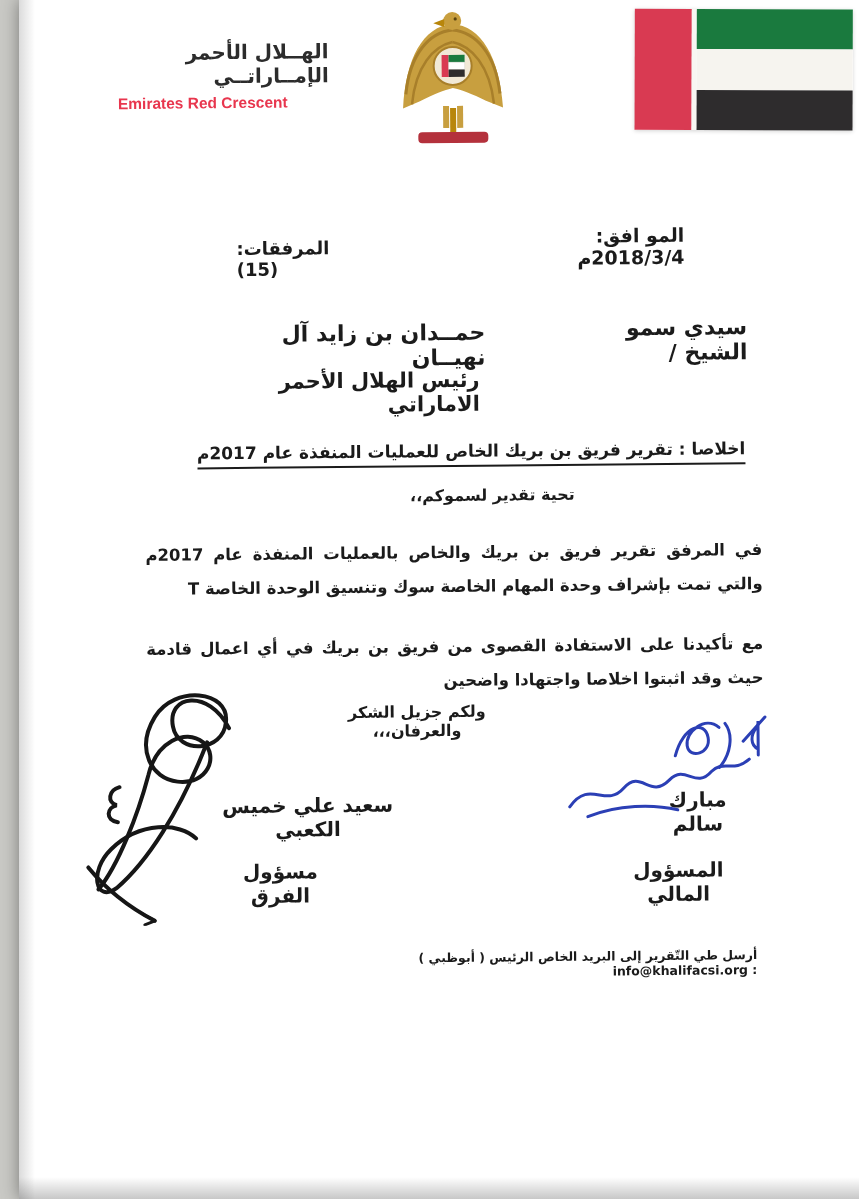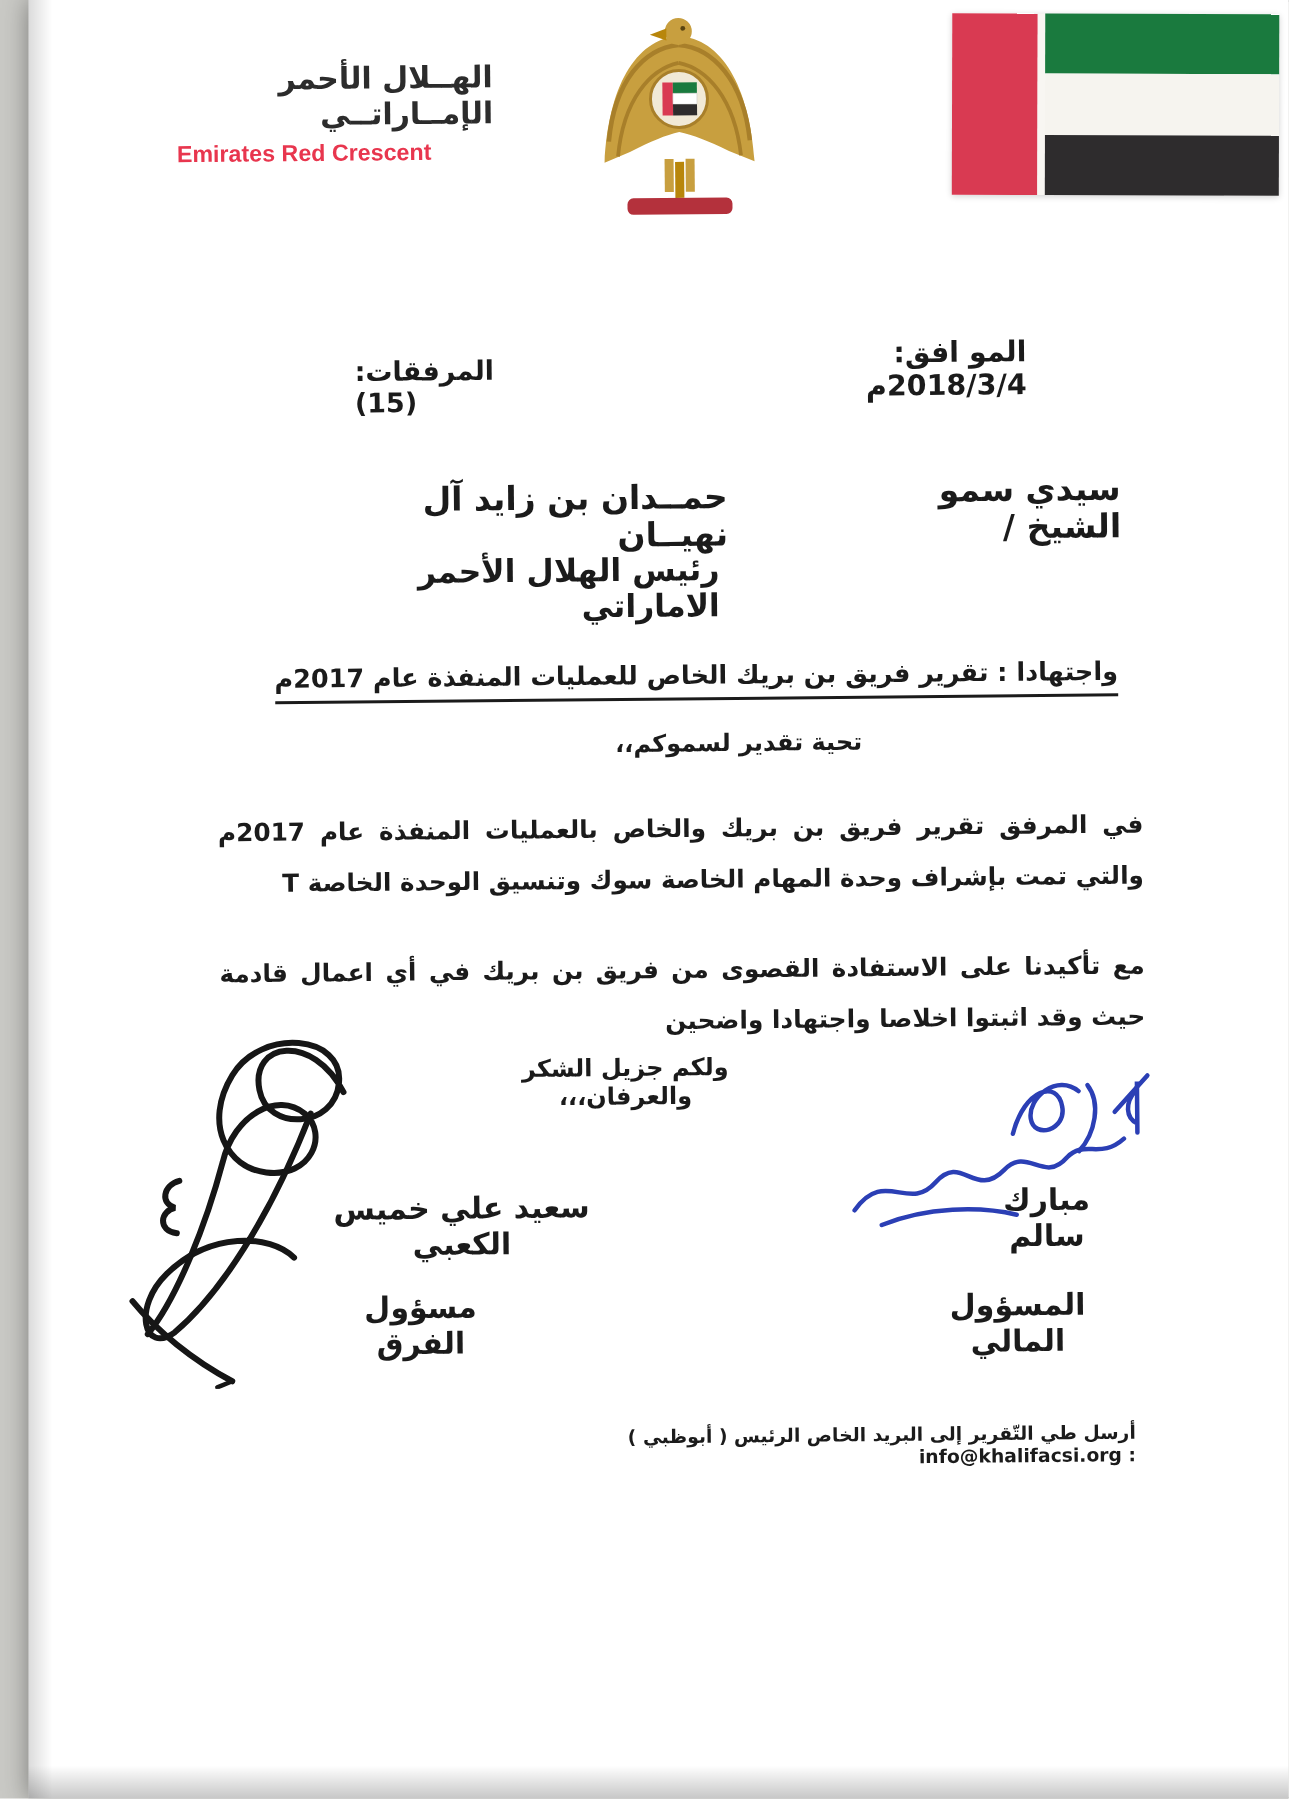--- a/index.html
+++ b/index.html
@@ -135,21 +135,21 @@
     </div>
 
     <div class="abs date-line">المو افق: 2018/3/4م</div>
     <div class="abs attach-line">المرفقات: (15)</div>
 
     <div class="abs recip-salutation">سيدي سمو الشيخ /</div>
     <div class="abs recip-name">حمــدان بن زايد آل نهيــان</div>
     <div class="abs recip-title">رئيس الهلال الأحمر الاماراتي</div>
 
     <div class="abs subject">
-      <span>واجتهادا :</span>
+      <span>اخلاصا :</span>
       <span>تقرير فريق بن بريك الخاص للعمليات المنفذة عام 2017م</span>
     </div>
 
     <div class="abs greeting">تحية تقدير لسموكم،،</div>
 
     <div class="abs para para1">في المرفق تقرير فريق بن بريك والخاص بالعمليات المنفذة عام 2017م والتي تمت بإشراف وحدة المهام الخاصة سوك وتنسيق الوحدة الخاصة T</div>
     <div class="abs para para2">مع تأكيدنا على الاستفادة القصوى من فريق بن بريك في أي اعمال قادمة حيث وقد اثبتوا اخلاصا واجتهادا واضحين</div>
     <div class="abs closing">ولكم جزيل الشكر والعرفان،،،</div>
 
     <svg class="abs sig-left-svg" width="235" height="245" viewBox="0 0 235 245">

